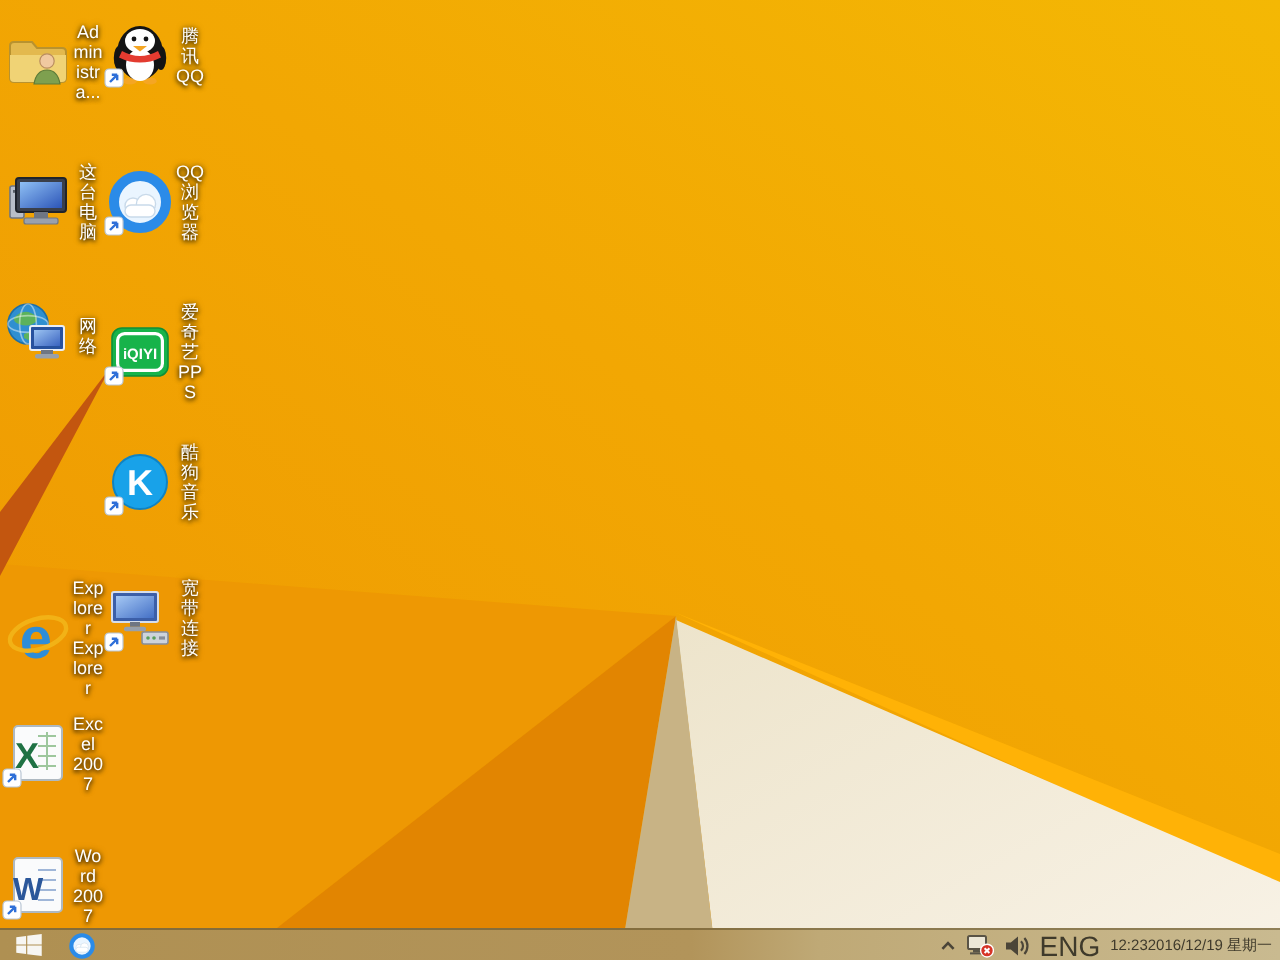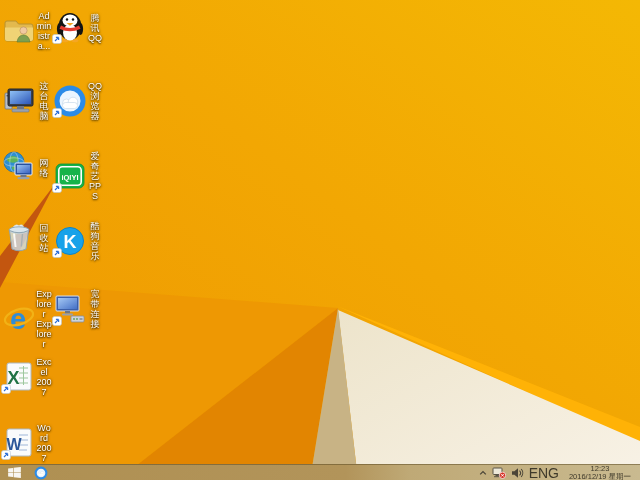--- a/index.html
+++ b/index.html
@@ -30,21 +30,21 @@
     background:linear-gradient(90deg,#AF9052 0%,#B2945A 54%,#BFA976 64%,#C9BA90 100%);
     border-top:1px solid rgba(95,78,40,.55);
     display:flex;align-items:center;
   }
   .tb-btn{height:16px;display:flex;align-items:center;justify-content:center;cursor:pointer;}
   .start-btn{width:28px;}
   .tb-app{width:26px;}
   .tray{margin-left:auto;display:flex;align-items:center;gap:5px;padding-right:4px;}
   .tray-text{font-size:14px;color:#3F3A2B;line-height:16px;cursor:pointer;}
   .clock{
-    display:flex;flex-direction:column;align-items:center;justify-content:center;
+    display:flex;flex-direction:row;align-items:center;justify-content:center;
     font-size:7.5px;line-height:7.5px;color:#3F3A2B;cursor:pointer;min-width:72px;
   }
   .clock .time{margin-bottom:0.5px;}
 </style>
 </head>
 <body>
 
 <div class="screen">
 
   <svg class="wallpaper" viewBox="0 0 640 480" preserveAspectRatio="none">
@@ -116,32 +116,20 @@
         <ellipse cx="12" cy="12" rx="4.2" ry="10" fill="none" stroke="rgba(255,255,255,.45)" stroke-width="0.8"></ellipse>
         <rect x="13" y="13" width="17" height="12" rx="1" fill="#27519E" stroke="#E8EEF8" stroke-width="1"></rect>
         <rect x="15" y="15" width="13" height="8" fill="url(#scrB)"></rect>
         <rect x="18.5" y="25" width="6" height="2" fill="#6F7683"></rect>
         <rect x="15.5" y="27" width="12" height="2.2" rx="1" fill="#98A0AB"></rect>
       </svg>
     </div>
     <div class="icon-label">网络</div>
   </div>
 
-  <div class="icon-cell" style="left:2px;top:220px">
-    <div class="icon-art">
-      <svg width="34" height="34" viewBox="0 0 34 34">
-        <path d="M11 7 q3-3.5 6-1.5 q4-2 5 2 l-1 3.5 h-9 Z" fill="#F3F6F8" stroke="#C2CCD4" stroke-width="0.6"></path>
-        <ellipse cx="17" cy="10" rx="10" ry="3.2" fill="#DAE6ED" stroke="#8FA5B2" stroke-width="1"></ellipse>
-        <path d="M7.5 10.5 L10 29 q7 3.5 14 0 L26.5 10.5 q-9.5 4.5-19 0 Z" fill="#CFE0E9" fill-opacity="0.8" stroke="#8FA5B2" stroke-width="1"></path>
-        <path d="M12 13.5 l1.6 13.5" stroke="rgba(255,255,255,.85)" stroke-width="2"></path>
-        <path d="M20.5 14 l-1.2 12.5" stroke="rgba(130,155,170,.5)" stroke-width="1.4"></path>
-      </svg>
-    </div>
-    <div class="icon-label">回收站</div>
-  </div>
 
   <div class="icon-cell" style="left:2px;top:288px">
     <div class="icon-art">
       <svg width="34" height="34" viewBox="0 0 34 34">
         <text x="16" y="27" font-size="29" font-weight="bold" fill="#2E8DD8" text-anchor="middle" font-family="Liberation Sans, sans-serif">e</text>
         <ellipse cx="17" cy="15" rx="14.5" ry="7.5" fill="none" stroke="#F2B216" stroke-width="2.2" transform="rotate(-17 17 15)"></ellipse>
       </svg>
     </div>
     <div class="icon-label">Explorer Explorer</div>
   </div>

